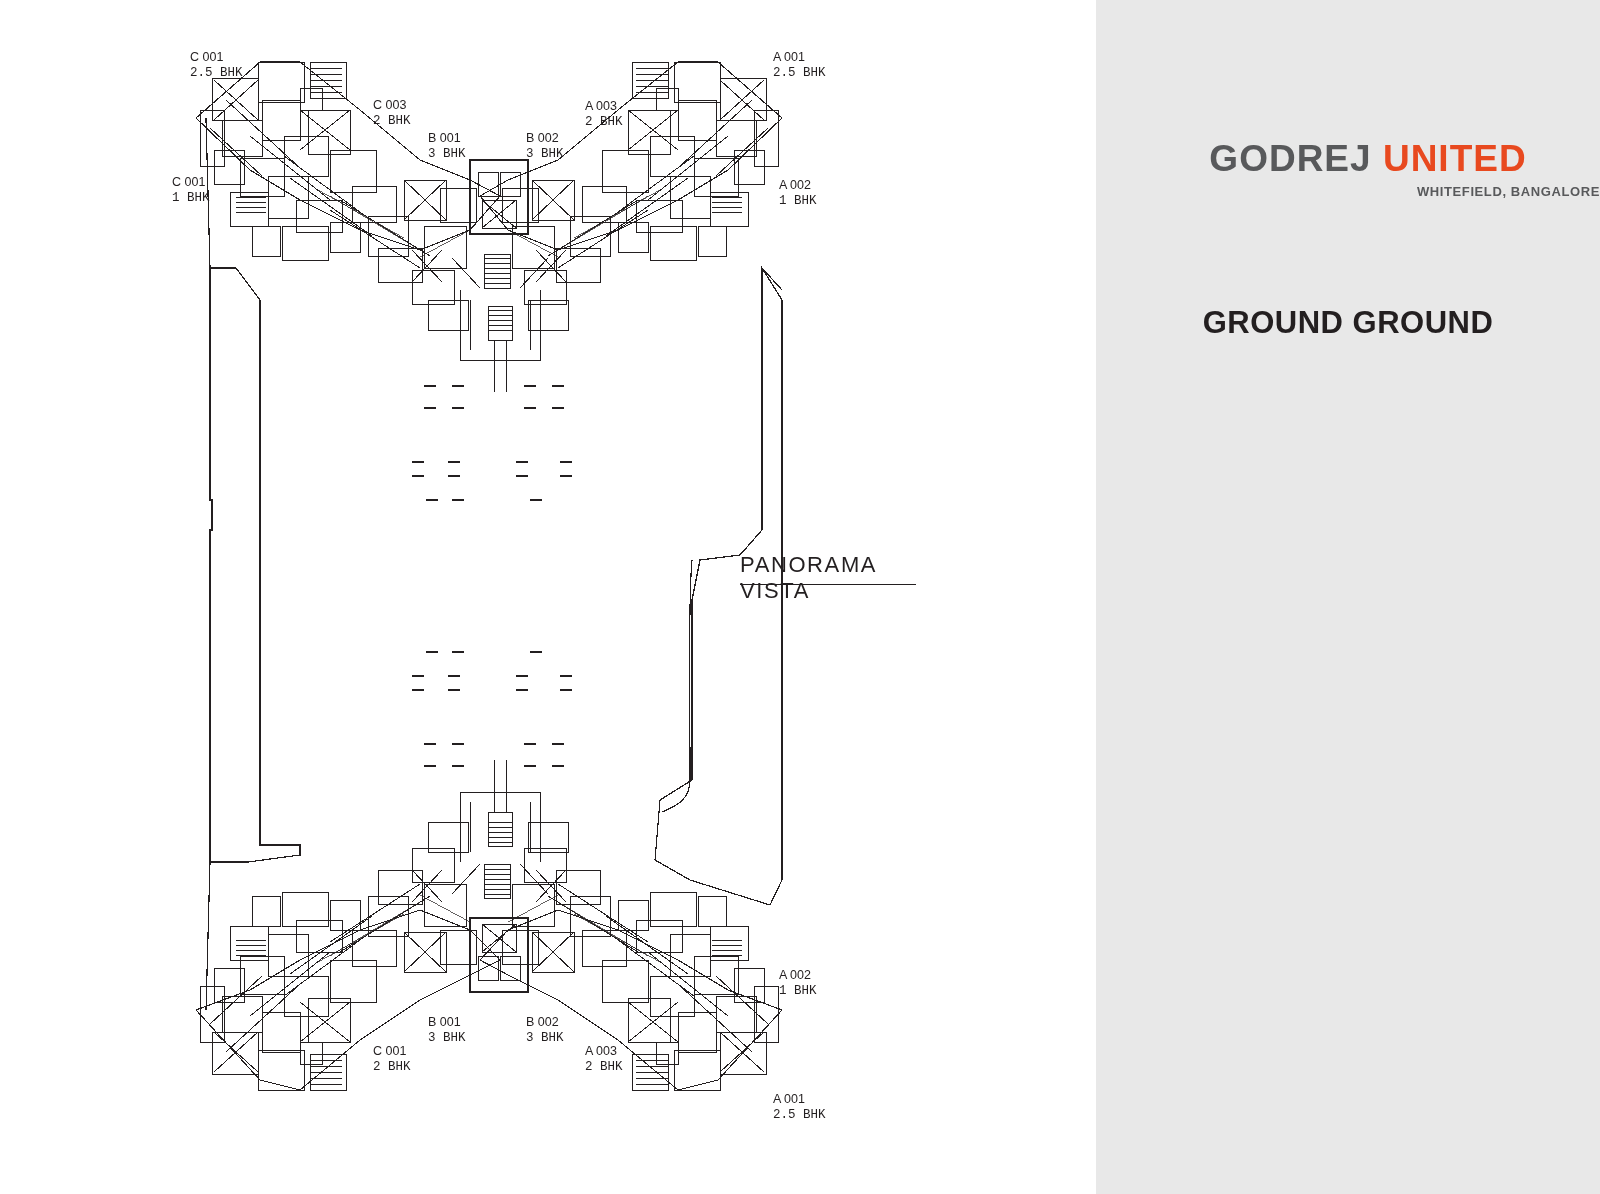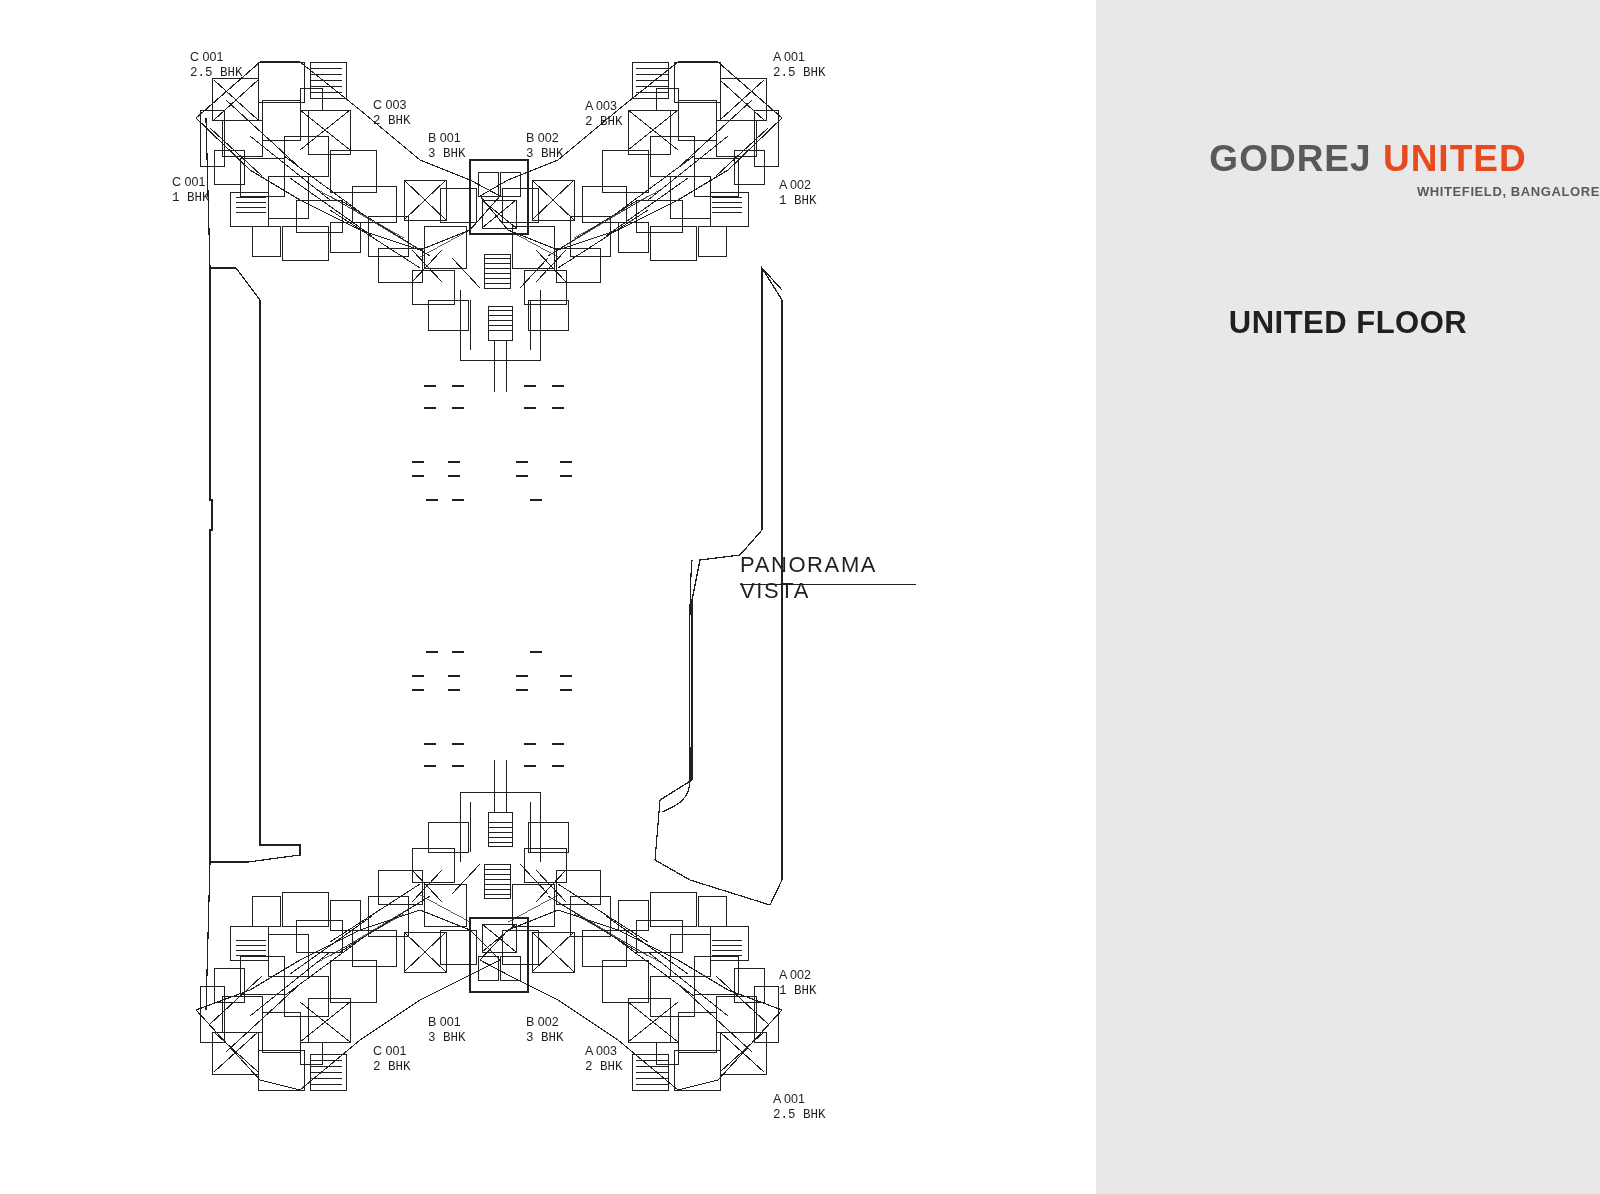--- a/index.html
+++ b/index.html
@@ -430,15 +430,15 @@
 
   <div id="side-panel"></div>
 
   <div id="logo-block">
     <div id="logo-line1">
       <span id="logo-godrej">GODREJ</span><span>&nbsp;</span><span id="logo-united">UNITED</span>
     </div>
     <div id="logo-sub">WHITEFIELD, BANGALORE</div>
   </div>
 
-  <div id="floor-title">UNITED FLOOR</div>
+  <div id="floor-title">GROUND GROUND</div>
 
 </div>
 
 </body></html>

